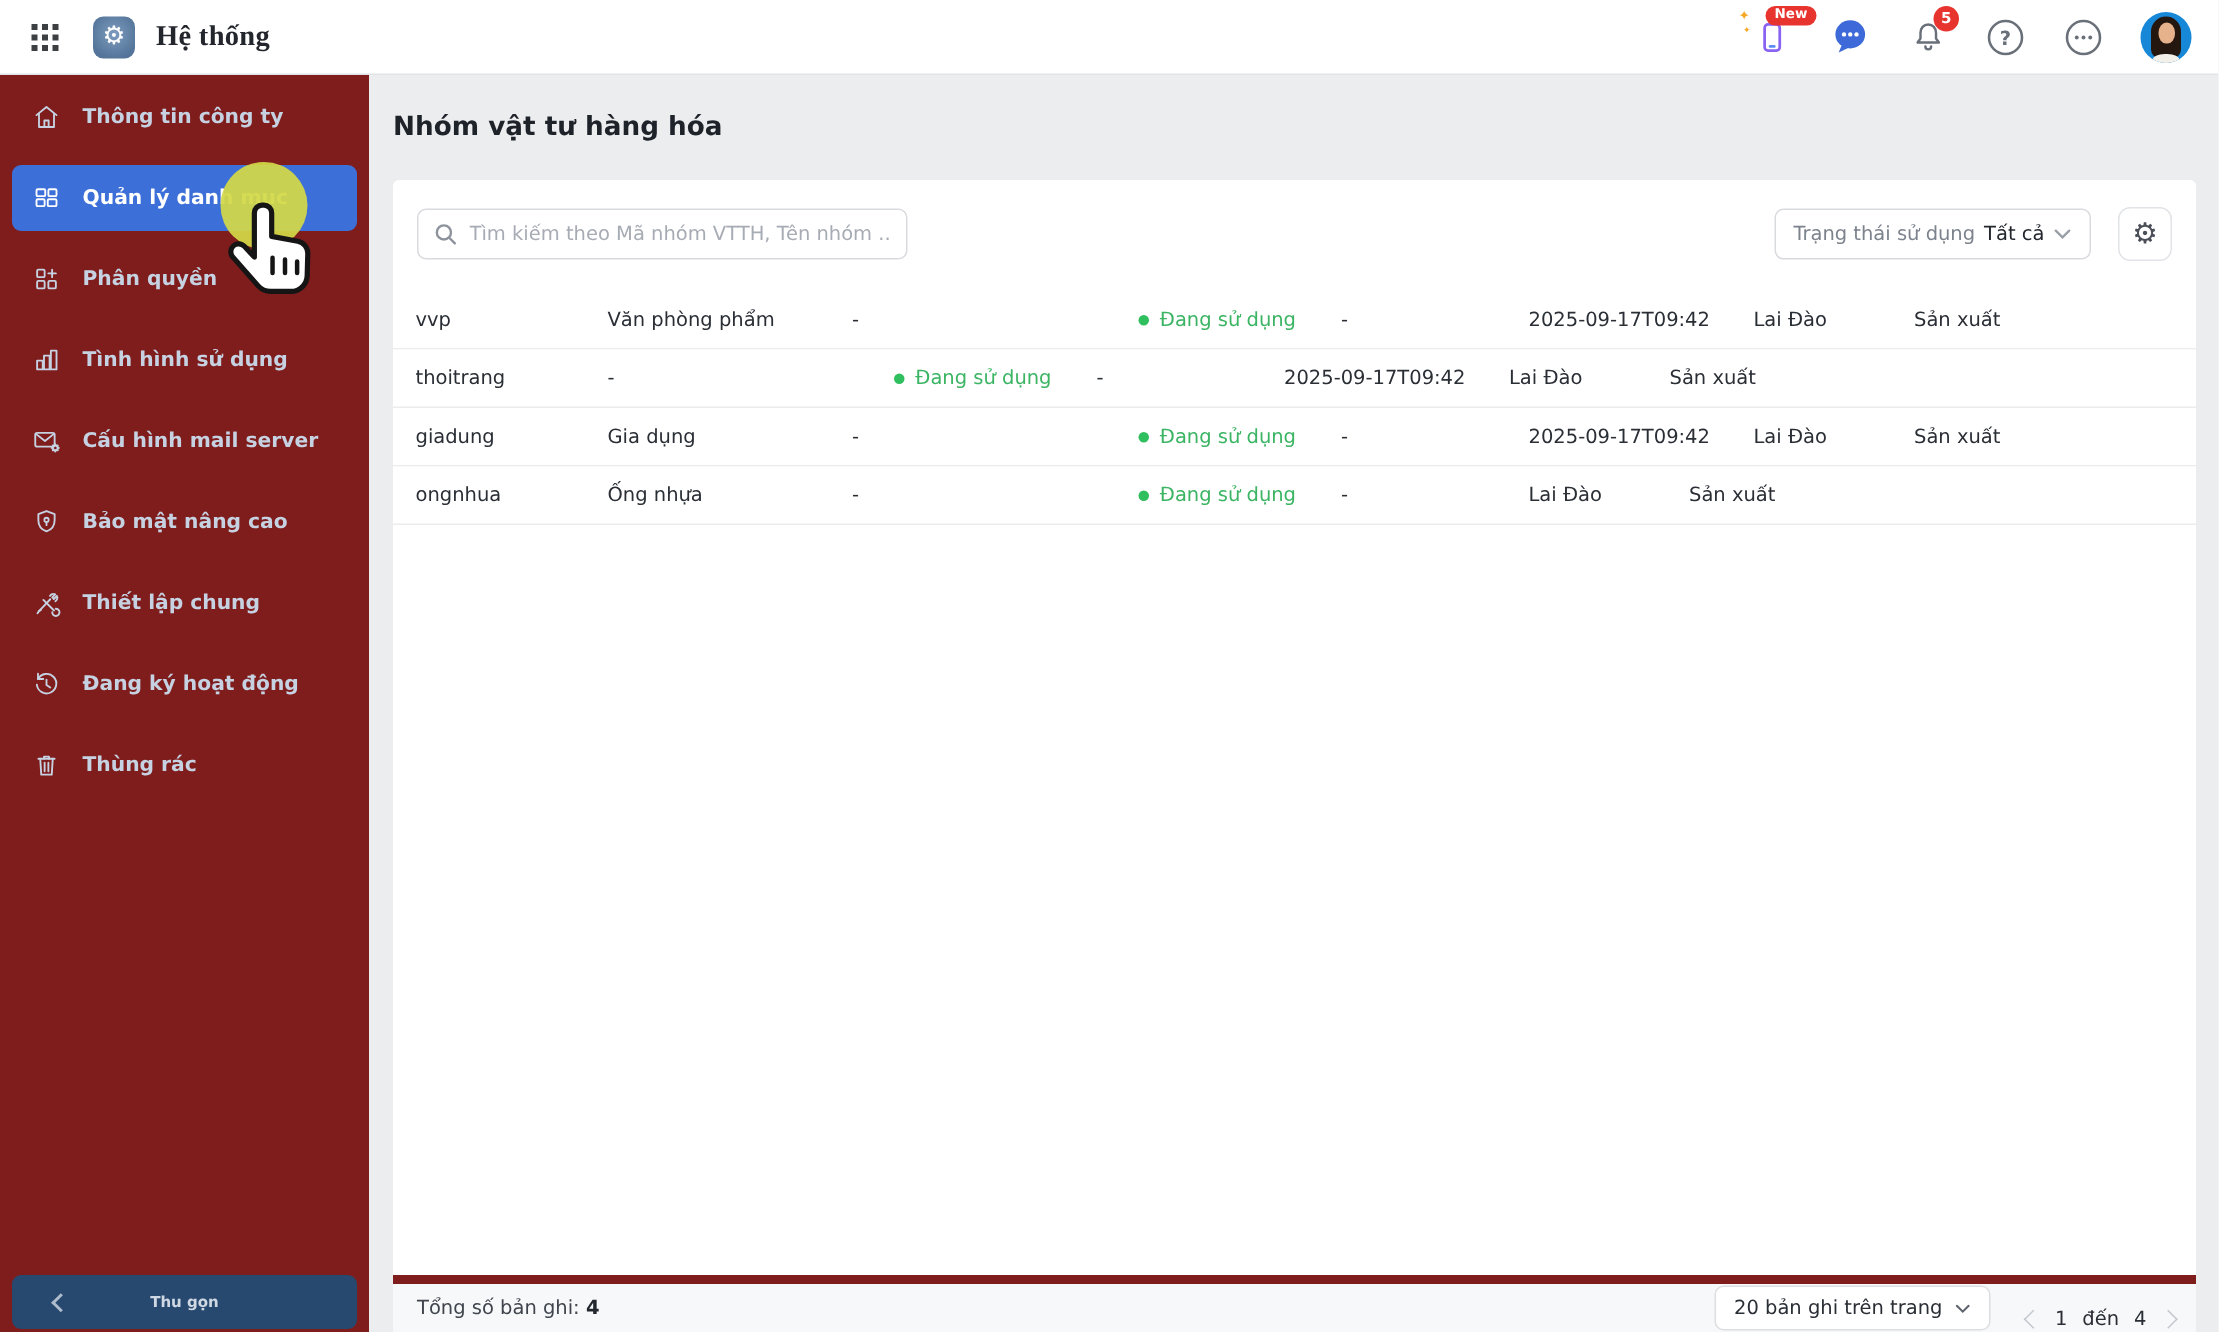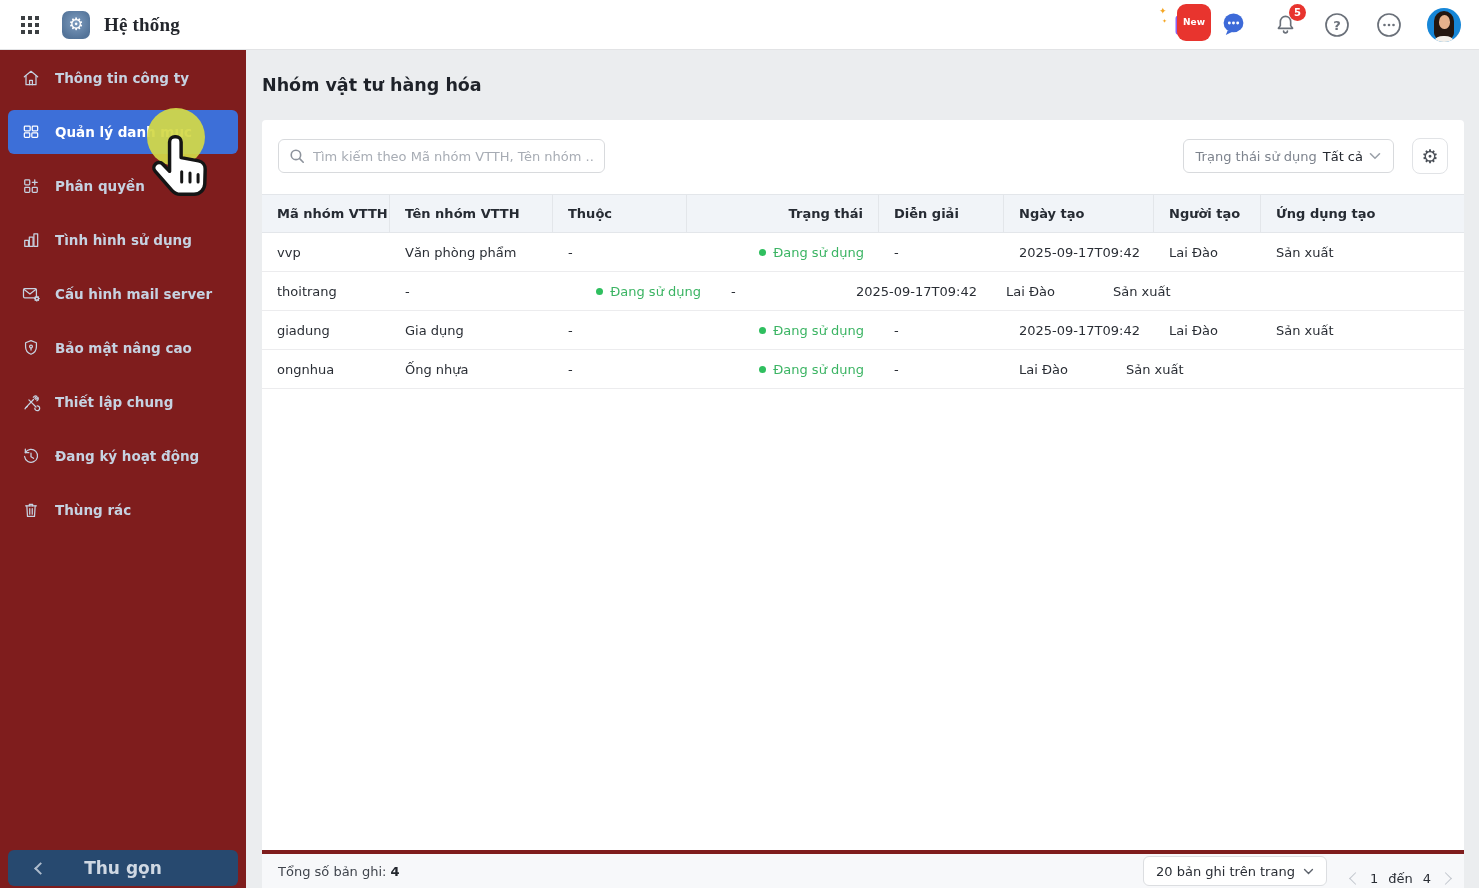--- a/index.html
+++ b/index.html
@@ -9,36 +9,36 @@
   .app { width:1479px; height:888px; display:grid; grid-template-rows:50px 1fr; grid-template-columns:246px 1fr; position:relative; }
 
   
   .topbar { grid-column:1 / 3; background:#fff; border-bottom:1px solid #e2e3e5; display:flex; align-items:center; justify-content:space-between; padding:0 18px 0 20px; }
   .topbar-left { display:flex; align-items:center; gap:14px; }
   .waffle { width:20px; height:20px; cursor:pointer; }
   .app-logo { width:28px; height:28px; border-radius:7px; background:radial-gradient(circle at 50% 42%, #7d9cbf 0%, #547499 75%); color:#fff; display:flex; align-items:center; justify-content:center; font-size:17px; line-height:1; margin-left:8px; }
   .app-title { font-size:19px; font-weight:700; color:#23262c; letter-spacing:.2px;font-family:Liberation Serif, serif; }
   .topbar-right { display:flex; align-items:center; gap:24px; }
   .icon-btn { position:relative; width:28px; height:28px; display:flex; align-items:center; justify-content:center; cursor:pointer; }
-  .badge-pill { position:absolute; top:-7px; right:-16px; background:#e8342e; color:#fff; font-size:9px; font-weight:700; padding:14px 6px; border-radius:9px; line-height:1.1; }
+  .badge-pill { position:absolute; top:-7px; right:-16px; background:#e8342e; color:#fff; font-size:9px; font-weight:700; padding:2px 6px; border-radius:9px; line-height:1.1; }
   .badge-count { position:absolute; top:-7px; right:-7px; min-width:17px; height:17px; background:#e8342e; color:#fff; font-size:10px; font-weight:700; border-radius:9px; display:flex; align-items:center; justify-content:center; padding:0 4px; }
   .sparkle { position:absolute; font-size:9px; color:#f5a623; left:-8px; top:-5px; }
   .sparkle2 { position:absolute; font-size:6px; color:#f5a623; left:-5px; top:6px; }
   .avatar { width:34px; height:34px; border-radius:50%; background:#1787d8; overflow:hidden; position:relative; cursor:pointer; }
   .avatar .hair { position:absolute; left:7px; top:3px; width:20px; height:28px; background:#241710; border-radius:10px 10px 6px 6px; }
   .avatar .face { position:absolute; left:11.5px; top:7px; width:11px; height:14px; background:#e6b28c; border-radius:50% 50% 46% 46%; }
   .avatar .shirt { position:absolute; left:8px; bottom:-3px; width:18px; height:9px; background:#f3efe9; border-radius:45% 45% 0 0; }
 
   
   .sidebar { background:#7f1d1d; position:relative; padding-top:6px; }
   .nav-item { height:44px; margin:0 8px 10px 8px; border-radius:6px; display:flex; align-items:center; gap:14px; padding-left:13px; color:#c6d2e1; cursor:pointer; }
   .nav-item.active { background:#3d6fd8; color:#fff; }
   .nav-item svg { width:20px; height:20px; fill:none; stroke:currentColor; stroke-width:1.5; stroke-linecap:round; stroke-linejoin:round; flex:0 0 auto; }
   .nav-label { font-size:13.5px; font-weight:600; white-space:nowrap; }
-  .collapse-btn { position:absolute; bottom:2px; left:8px; right:8px; height:36px; background:#27496f; border-radius:6px; display:flex; align-items:center; justify-content:center; color:#cfd8e3; font-size:17px; font-weight:600; cursor:pointer; }
+  .collapse-btn { position:absolute; bottom:2px; left:8px; right:8px; height:36px; background:#27496f; border-radius:6px; display:flex; align-items:center; justify-content:center; color:#cfd8e3; font-size:10px; font-weight:600; cursor:pointer; }
   .collapse-chevron { position:absolute; left:28px; width:9px; height:9px; border-left:2px solid #aebccd; border-bottom:2px solid #aebccd; transform:rotate(45deg); }
 
   
   .main { display:flex; flex-direction:column; background:#ebedef; padding:0 15px 0 16px; overflow:hidden; }
   .page-title { height:70px; display:flex; align-items:center; font-size:17.5px; font-weight:700; color:#1e2229; }
   .card { flex:1; background:#fff; border-radius:4px 4px 0 0; display:flex; flex-direction:column; overflow:hidden; }
 
   .toolbar { display:flex; align-items:center; justify-content:space-between; padding:18px 16px 0 16px; }
   .search-box { width:327px; height:34px; border:1px solid #d8dadd; border-radius:6px; display:flex; align-items:center; gap:8px; padding:0 10px; background:#fff; }
   .search-box svg { flex:0 0 auto; }
@@ -58,21 +58,21 @@
   .tr { display:flex; height:39px; border-bottom:1px solid #ececee; background:#fff; cursor:pointer; }
   .td { display:flex; align-items:center; padding:0 8px 0 15px; white-space:nowrap; overflow:hidden; color:#2a2e35; }
   .c0{width:128px;} .c1{width:163px;} .c2{width:134px;}
   .c3{width:192px; justify-content:flex-end; padding-right:15px;}
   .c4{width:125px;} .c5{width:150px;} .c6{width:107px;} .c7{flex:1;}
   .status { color:#3bb463; display:flex; align-items:center; gap:7px; }
   .status-dot { width:7px; height:7px; border-radius:50%; background:#2fbf5f; }
   .table-spacer { flex:1; background:#fff; }
 
   
-  .card-footer { height:38px; background:#f7f8fa; border-top:4px solid #7f1d1d; display:flex; align-items:center; justify-content:space-between; padding:0 14px 0 16px; }
+  .card-footer { height:38px; background:#f7f8fa; border-top:6px solid #7f1d1d; display:flex; align-items:center; justify-content:space-between; padding:0 14px 0 16px; }
   .total { color:#40454d; }
   .total b { font-weight:700; color:#23272e; }
   .footer-right { display:flex; align-items:flex-end; gap:24px; }
   .pagesize-select { height:30px; background:#fff; border:1px solid #dcdee1; border-radius:6px; display:flex; align-items:center; gap:8px; padding:0 12px; color:#2a2e35; cursor:pointer; }
   .pagination { display:flex; align-items:center; gap:10px; color:#2a2e35; }
   .page-chevron { width:9px; height:9px; border-left:1.8px solid #c2c6cd; border-bottom:1.8px solid #c2c6cd; cursor:pointer; }
   .page-chevron.prev { transform:rotate(45deg); }
   .page-chevron.next { transform:rotate(225deg); }
 
   
@@ -260,30 +260,20 @@
                 <path d="M1.5 1.8 6 6.2l4.5-4.4"></path>
               </svg>
           </div>
           <button class="gear-btn">
               <span>⚙</span>
             </button>
         </div>
       </div>
 
       <div class="table">
-        <div class="thead">
-          <div class="th c0">Mã nhóm VTTH</div>
-          <div class="th c1">Tên nhóm VTTH</div>
-          <div class="th c2">Thuộc</div>
-          <div class="th c3">Trạng thái</div>
-          <div class="th c4">Diễn giải</div>
-          <div class="th c5">Ngày tạo</div>
-          <div class="th c6">Người tạo</div>
-          <div class="th c7">Ứng dụng tạo</div>
-        </div>
 
         <div class="tr">
           <div class="td c0">vvp</div>
           <div class="td c1">Văn phòng phẩm</div>
           <div class="td c2">-</div>
           <div class="td c3">
               <span class="status">
                 <span class="status-dot"></span>
                 <span>Đang sử dụng</span>
               </span>

